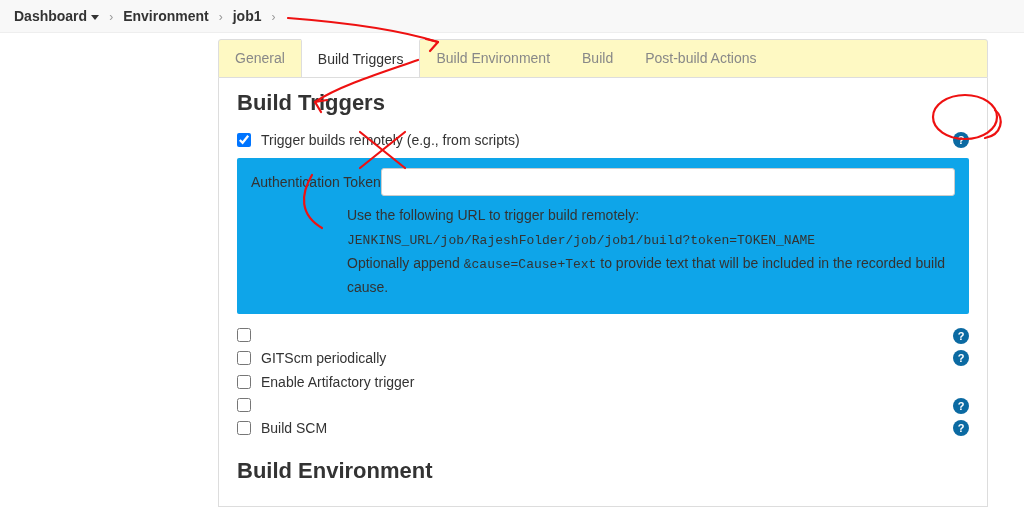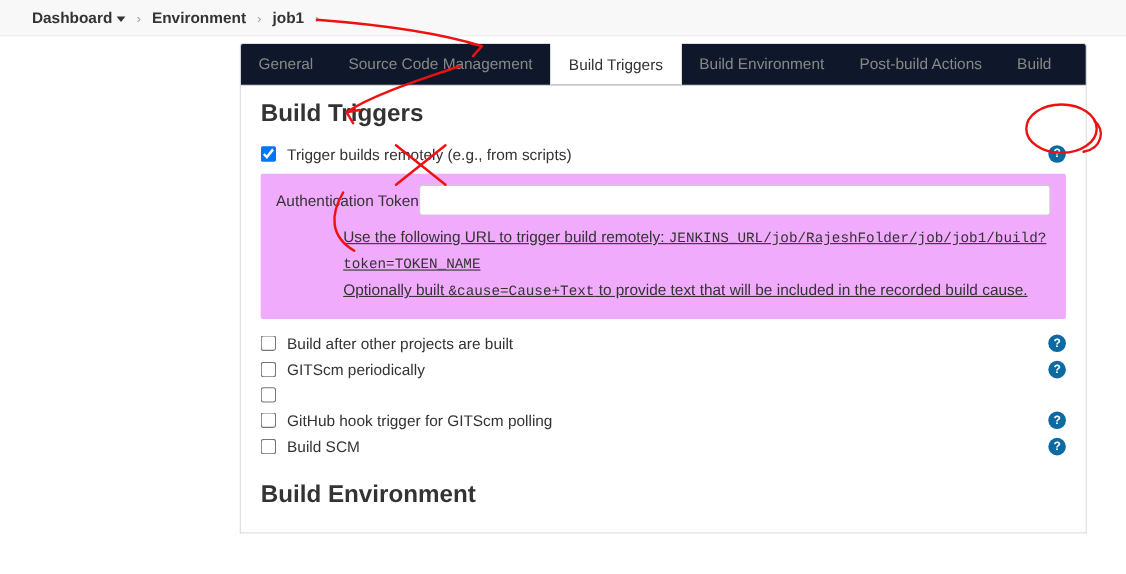--- a/index.html
+++ b/index.html
@@ -8,21 +8,21 @@
   background: #fff;
   font-size: 14px;
   color: #333;
   width: 1024px;
   height: 522px;
   overflow: hidden;
   position: relative;
 }
 .breadcrumb {
   background: #f8f8f8;
-  padding: 8px 29px;
+  padding: 8px 14px;
   display: flex;
   align-items: flex-end;
   font-size: 14px;
   border-bottom: 1px solid #eee;
 }
 .breadcrumb-item { font-weight: 400; color: #333; }
 .breadcrumb-item.bold { font-weight: 600; }
 .caret-down {
   display: inline-block;
   width: 0; height: 0;
@@ -38,21 +38,21 @@
   font-size: 12px;
 }
 .content {
   margin-left: 218px;
   padding-top: 6px;
   width: 770px;
 }
 .tabs {
   display: flex;
   border: 1px solid #ddd;
-  background: #0f172a;
+  background: #fef9c3;
   border-radius: 3px 3px 0 0;
 }
 .tab {
   padding: 10px 16px;
   color: #888;
   font-size: 14px;
   cursor: pointer;
   border-right: 0px solid transparent;
 }
 .tab.active {
@@ -92,21 +92,21 @@
   border-radius: 50%;
   background: #0b6aa2;
   color: #fff;
   font-size: 11px;
   text-align: center;
   line-height: 16px;
   font-weight: 700;
   cursor: pointer;
 }
 .token-box {
-  background: #f0abfc;
+  background: #0ea5e9;
   padding: 10px 14px 14px 14px;
   margin-top: 6px;
   border-radius: 2px;
 }
 .token-row {
   display: flex;
   align-items: center;
   margin-bottom: 8px;
 }
 .token-label {
@@ -116,25 +116,24 @@
 }
 .token-input {
   flex: 1;
   border: 1px solid #ccc;
   background: #fff;
   height: 28px;
   padding: 0 6px;
   border-radius: 3px;
 }
 .token-help {
-  margin-left: 61px;
+  margin-left: 96px;
   font-size: 14px;
   color: #333;
   line-height: 1.7;
-  text-decoration: underline;
 }
 .mono { font-family: "Courier New", monospace; font-size: 13px; }
 .spacer { height: 10px; }
 
 .overlay {
   position: absolute; top: 0; left: 0;
   pointer-events: none;
 }
 </style>
 </head>
@@ -147,25 +146,24 @@
   <span class="bc-sep">›</span>
   <span class="breadcrumb-item bold">Environment</span>
   <span class="bc-sep">›</span>
   <span class="breadcrumb-item bold">job1</span>
   <span class="bc-sep">›</span>
 </div>
 
 <div class="content">
   <div class="tabs">
     <div class="tab">General</div>
-    <div class="tab">Source Code Management</div>
     <div class="tab active">Build Triggers</div>
     <div class="tab">Build Environment</div>
+    <div class="tab">Build</div>
     <div class="tab">Post-build Actions</div>
-    <div class="tab">Build</div>
   </div>
 
   <div class="panel">
     <h2 class="section-title">Build Triggers</h2>
 
     <div class="row">
       <input type="checkbox" checked="" style="">
       <span>Trigger builds remotely (e.g., from scripts)</span>
       <span class="help-icon">?</span>
     </div>
@@ -173,43 +171,42 @@
     <div class="token-box">
       <div class="token-row">
         <span class="token-label">Authentication Token</span>
         <input class="token-input" type="text" value="" style="">
       </div>
       <div class="token-help">
         <div>
           <span>Use the following URL to trigger build remotely: </span><span class="mono">JENKINS_URL/job/RajeshFolder/job/job1/build?token=TOKEN_NAME</span>
         </div>
         <div>
-          <span>Optionally built </span><span class="mono">&amp;cause=Cause+Text</span><span> to provide text that will be included in the recorded build cause.</span>
+          <span>Optionally append </span><span class="mono">&amp;cause=Cause+Text</span><span> to provide text that will be included in the recorded build cause.</span>
         </div>
       </div>
     </div>
 
     <div class="spacer"></div>
 
     <div class="row">
       <input type="checkbox" style="">
-      <span>Build after other projects are built</span>
       <span class="help-icon">?</span>
     </div>
     <div class="row">
       <input type="checkbox" style="">
       <span>GITScm periodically</span>
       <span class="help-icon">?</span>
     </div>
     <div class="row">
       <input type="checkbox" style="">
-    </div>
-    <div class="row">
-      <input type="checkbox" style="">
-      <span>GitHub hook trigger for GITScm polling</span>
+      <span>Enable Artifactory trigger</span>
+    </div>
+    <div class="row">
+      <input type="checkbox" style="">
       <span class="help-icon">?</span>
     </div>
     <div class="row">
       <input type="checkbox" style="">
       <span>Build SCM</span>
       <span class="help-icon">?</span>
     </div>
 
     <h2 class="section-title" style="margin-top:18px">Build Environment</h2>
 

